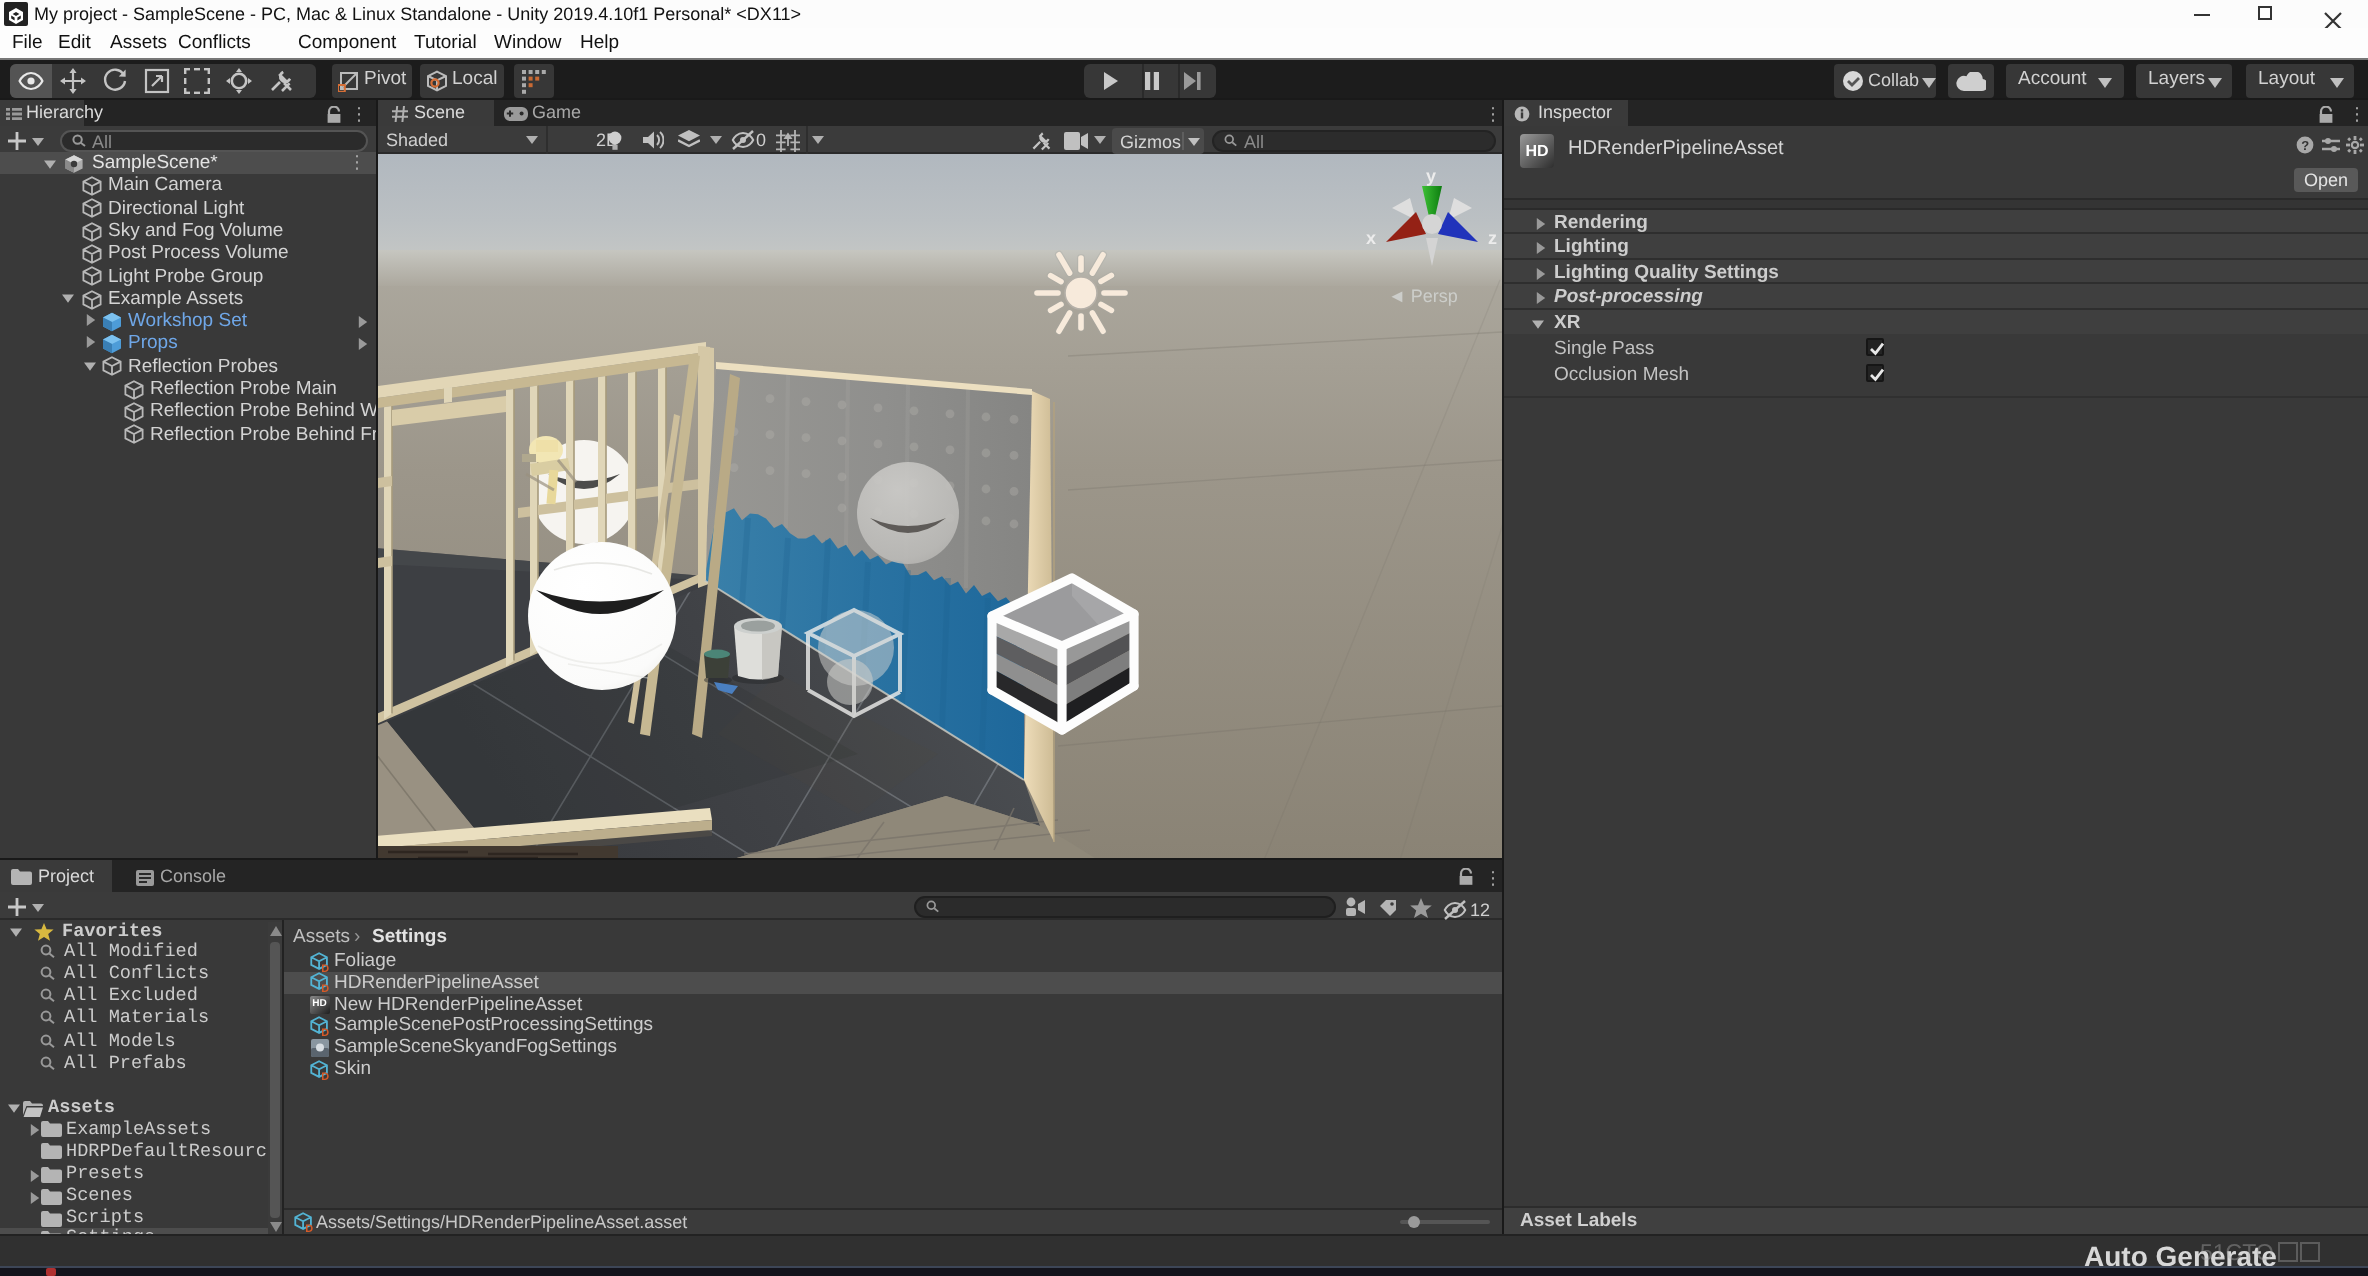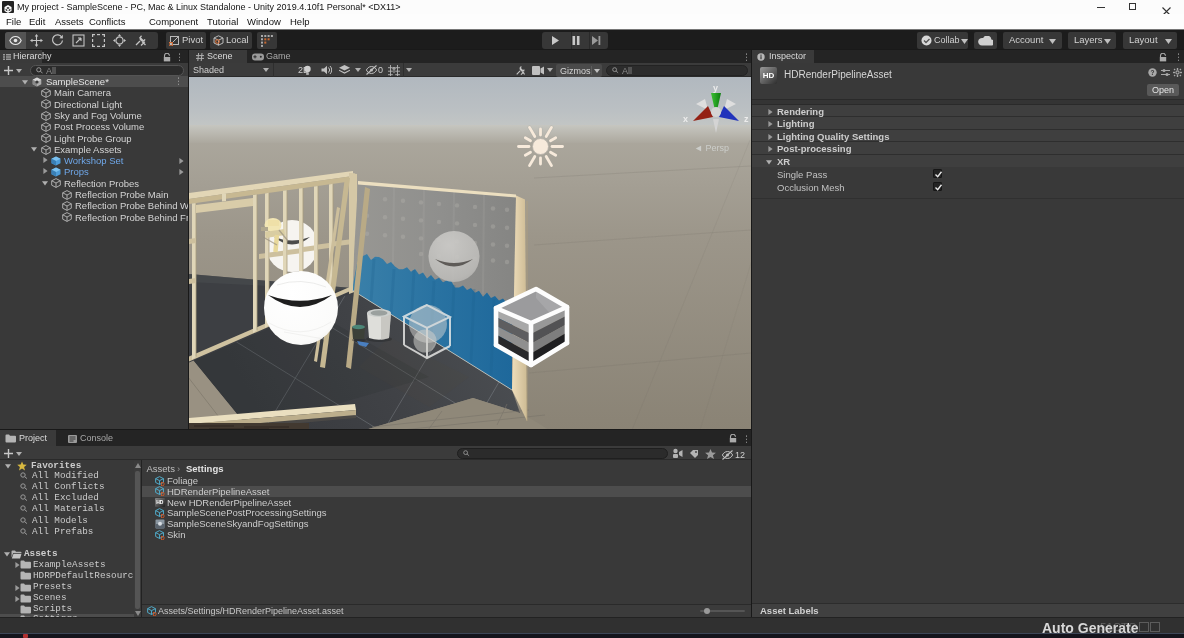--- a/index.html
+++ b/index.html
@@ -768,21 +768,21 @@
       <div style="height:12.4px;border-bottom:1px solid #2e2e2e;position:relative;background:#3f3f3f;">
           <svg class="abs" style="left:14px;top:3px;" width="8" height="8">
             <use href="#trir"></use>
           </svg>
           <b class="abs" style="left:25px;top:1px;">Lighting Quality Settings</b>
         </div>
       <div style="height:12.4px;border-bottom:1px solid #2e2e2e;position:relative;background:#3f3f3f;">
           <svg class="abs" style="left:14px;top:3px;" width="8" height="8">
             <use href="#trir"></use>
           </svg>
-          <b class="abs" style="left:25px;top:1px;">Post-processing</b>
+          <b class="abs" style="left:25px;top:1px;font-style:italic;">Post-processing</b>
         </div>
       <div style="height:12.4px;position:relative;background:#3f3f3f;">
           <svg class="abs" style="left:13px;top:3px;" width="8" height="8">
             <use href="#trid"></use>
           </svg>
           <b class="abs" style="left:25px;top:1px;">XR</b>
         </div>
       <div style="height:13.4px;position:relative;">
           <span class="abs" style="left:25px;top:2px;color:#c2c2c2;">Single Pass</span>
         <div class="abs" style="left:181px;top:2px;width:9px;height:9px;background:#232323;border:1px solid #161616;border-radius:1px;"><svg width="9" height="9" viewBox="0 0 9 9">

